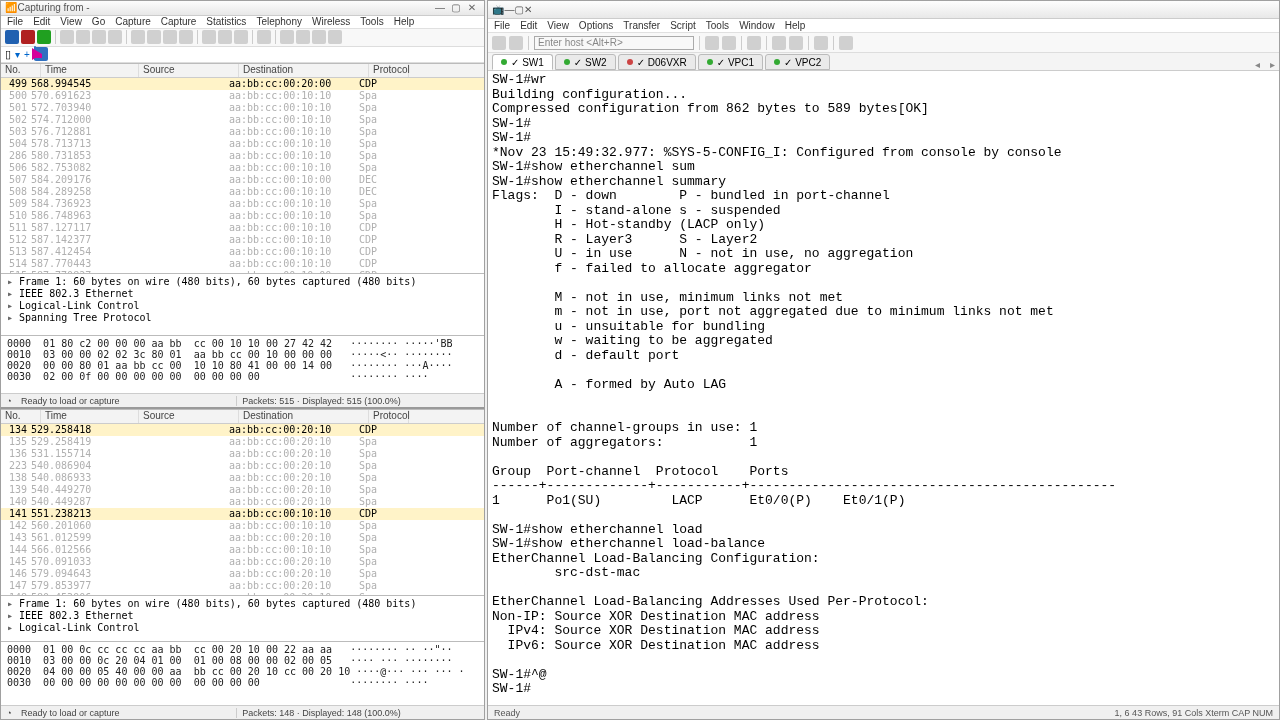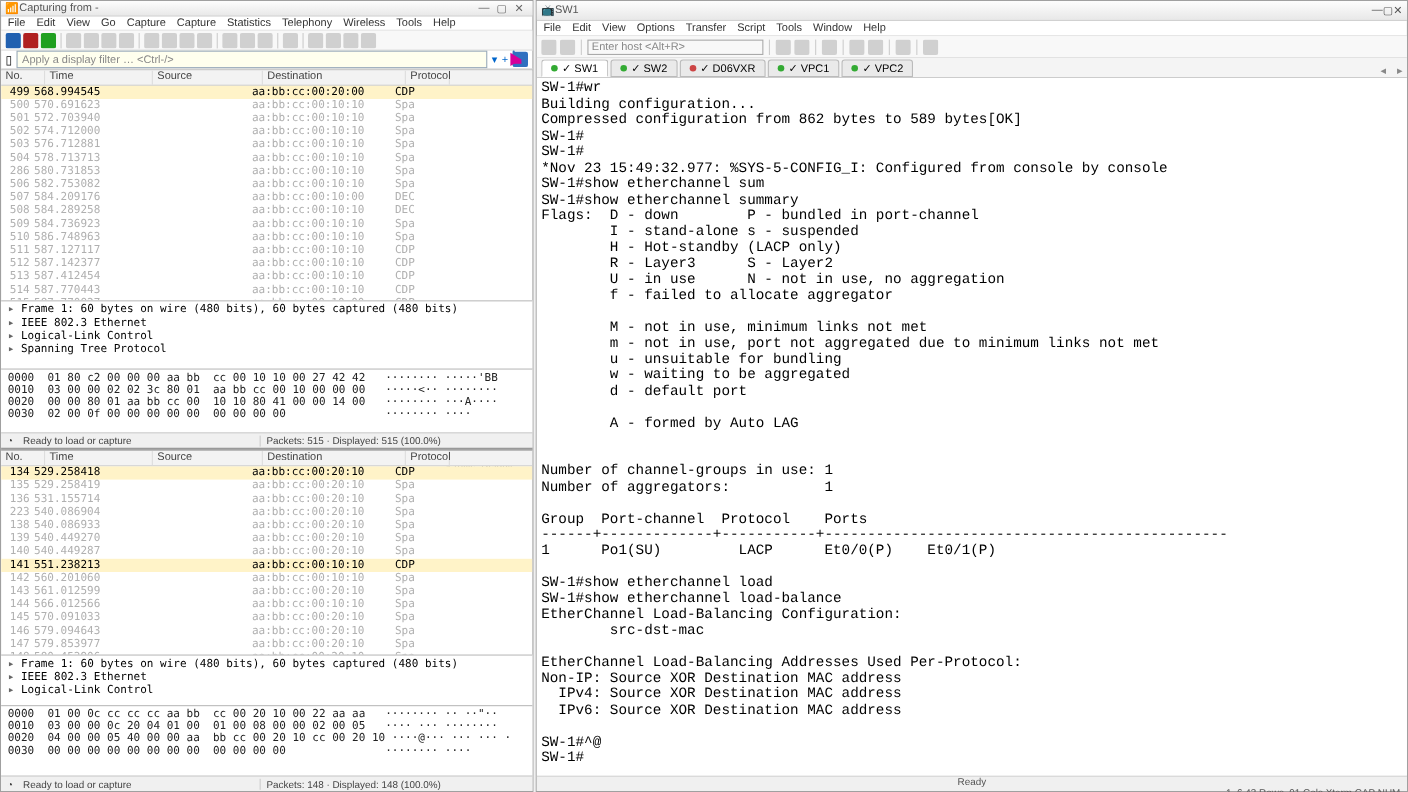--- a/index.html
+++ b/index.html
@@ -65,21 +65,21 @@
 .crt-menubar { height: 14px; display: flex; gap: 10px; padding: 0 6px; font-size: 10px; color: #333; align-items: center; border-bottom: 1px solid #e0e0e0; }
 .crt-toolbar { height: 20px; display: flex; align-items: center; gap: 3px; padding: 0 4px; border-bottom: 1px solid #ddd; background: #f8f8f8; }
 .crt-toolbar .hostbox { width: 160px; height: 14px; border: 1px solid #aaa; font-size: 10px; color: #888; padding: 0 3px; display: flex; align-items: center; }
 .tabbar { height: 18px; display: flex; align-items: flex-end; background: #f4f4f4; border-bottom: 1px solid #ccc; padding-left: 4px; gap: 2px; }
 .tab { height: 16px; padding: 0 8px; font-size: 10px; border: 1px solid #bbb; background: #eaeaea; border-radius: 3px 3px 0 0; display: flex; align-items: center; gap: 4px; }
 .tab.active { background: #fff; border-bottom: 1px solid #fff; }
 .tab .dot { width: 6px; height: 6px; background: #3a3; border-radius: 50%; }
 .tab .dotred { width: 6px; height: 6px; background: #c44; border-radius: 50%; }
 
 .terminal { flex: 1; background: #fff; font-family: Consolas, "Courier New", monospace; font-size: 13px; line-height: 14.5px; color: #000; padding: 2px 4px; white-space: pre; overflow: hidden; position: relative; }
-.crt-status { height: 14px; background: #f0f0f0; border-top: 1px solid #ccc; font-size: 9px; color: #555; display: flex; align-items: center; padding: 0 6px; flex-direction: column; }
+.crt-status { height: 14px; background: #f0f0f0; border-top: 1px solid #ccc; font-size: 9px; color: #555; display: flex; align-items: center; padding: 0 6px; }
 .crt-status .sr { margin-left: auto; }
 .arrow { display: inline-block; width: 40px; position: relative; }
 .arrow::before { content: ""; position: absolute; top: 50%; left: 0; right: 6px; border-top: 4px solid #d6009a; }
 .arrow::after { content: ""; position: absolute; right: 0; top: 50%; margin-top: -6px; border: 6px solid transparent; border-left: 10px solid #d6009a; }
 </style>
 </head>
 <body>
 
 <div class="desktop">
 
@@ -125,23 +125,20 @@
       <span class="tb-sep"></span>
       <span class="tb-btn tb-gray"></span>
       <span class="tb-sep"></span>
       <span class="tb-btn tb-gray"></span>
       <span class="tb-btn tb-gray"></span>
       <span class="tb-btn tb-gray"></span>
       <span class="tb-btn tb-gray"></span>
     </div>
     <div class="ws-filter">
       <span>▯</span>
-      <div class="fbox">
-          <span>Apply a display filter … &lt;Ctrl-/&gt;</span>
-        </div>
       <span style="font-size:10px;color:#06c">▾</span>
       <span style="font-size:10px;color:#06c">+</span>
       <span class="arrow" style="width:14px"><span class="tb-btn" style="background:#3070c0"></span></span>
     </div>
 
     <div class="ws-split">
 
       <div class="packet-list ws-pane">
         <div class="packet-header">
           <div class="ph-col c-no">No.</div>
@@ -421,21 +418,20 @@
           <span class="sb-right">Packets: 148 · Displayed: 148 (100.0%)</span>
           <span class="sb-prof">Profile: Default</span>
         </div>
       </div>
     </div>
   </div>
 
   <div class="crt-window">
     <div class="crt-titlebar">
       <span>📺</span>
-      <span class="title">SW1</span>
       <span class="winbtn">—</span>
       <span class="winbtn">▢</span>
       <span class="winbtn">✕</span>
     </div>
     <div class="crt-menubar" id="crt-menu">
         <span>File</span>
         <span>Edit</span>
         <span>View</span>
         <span>Options</span>
         <span>Transfer</span>

